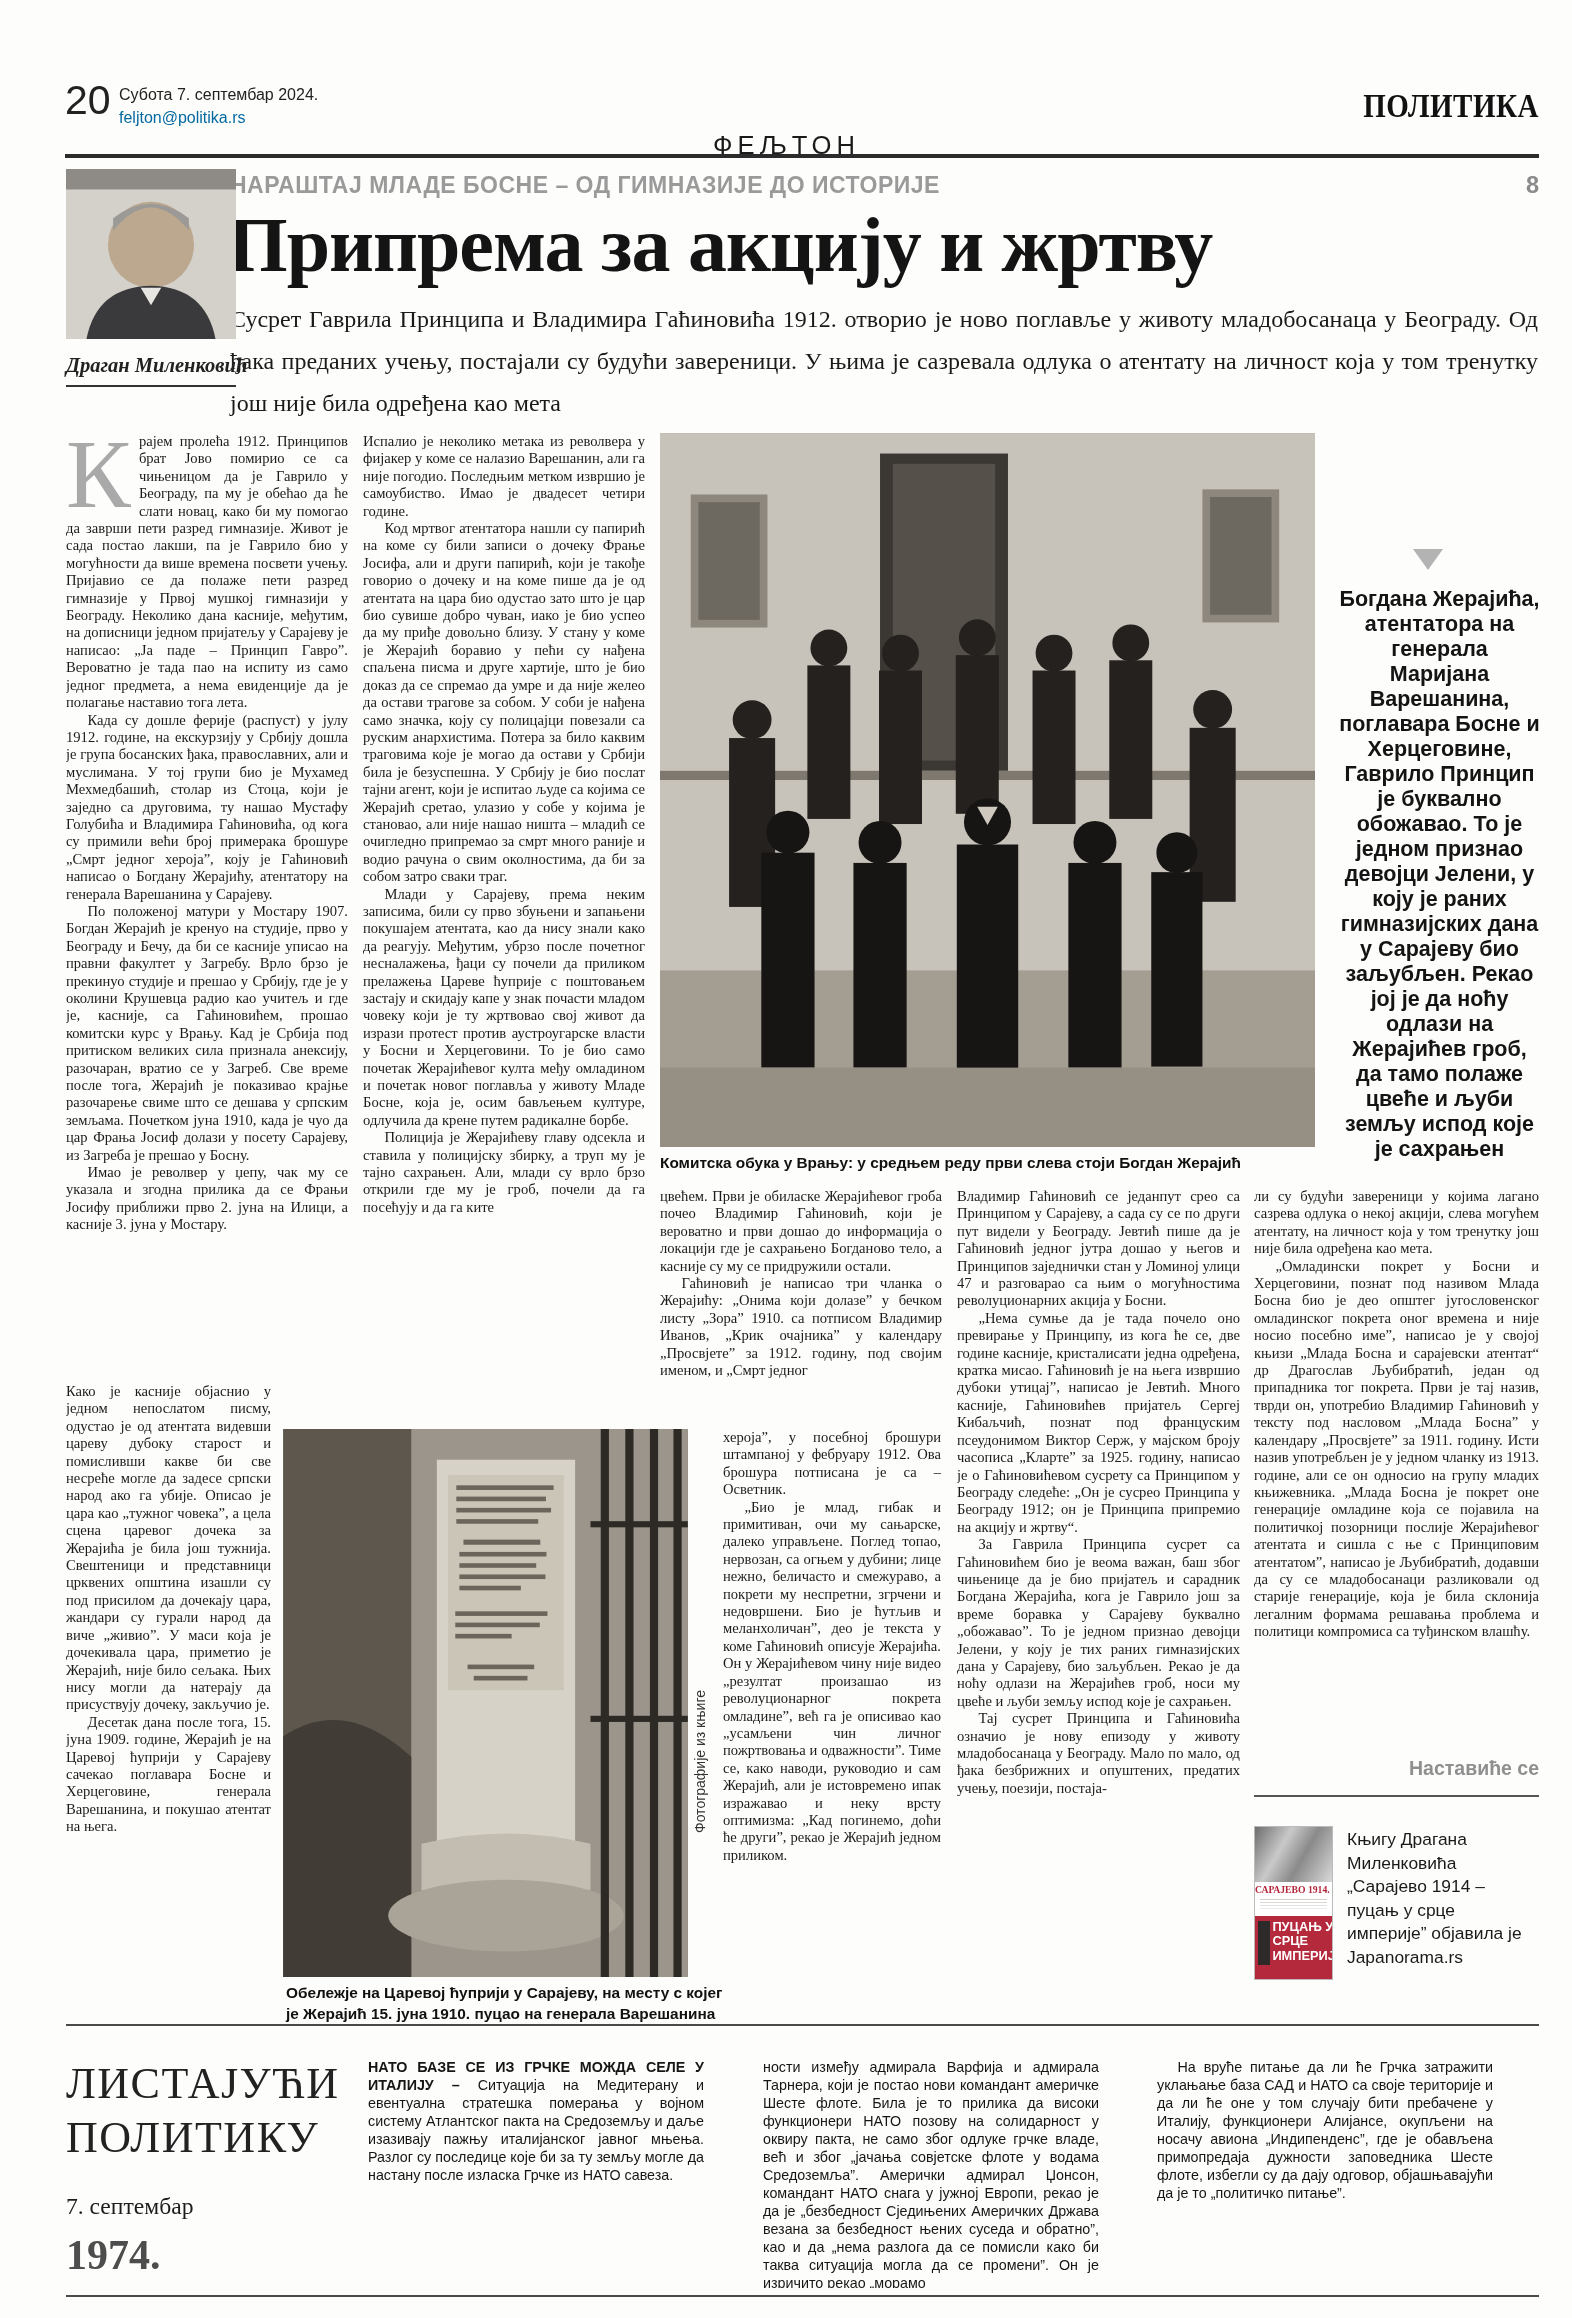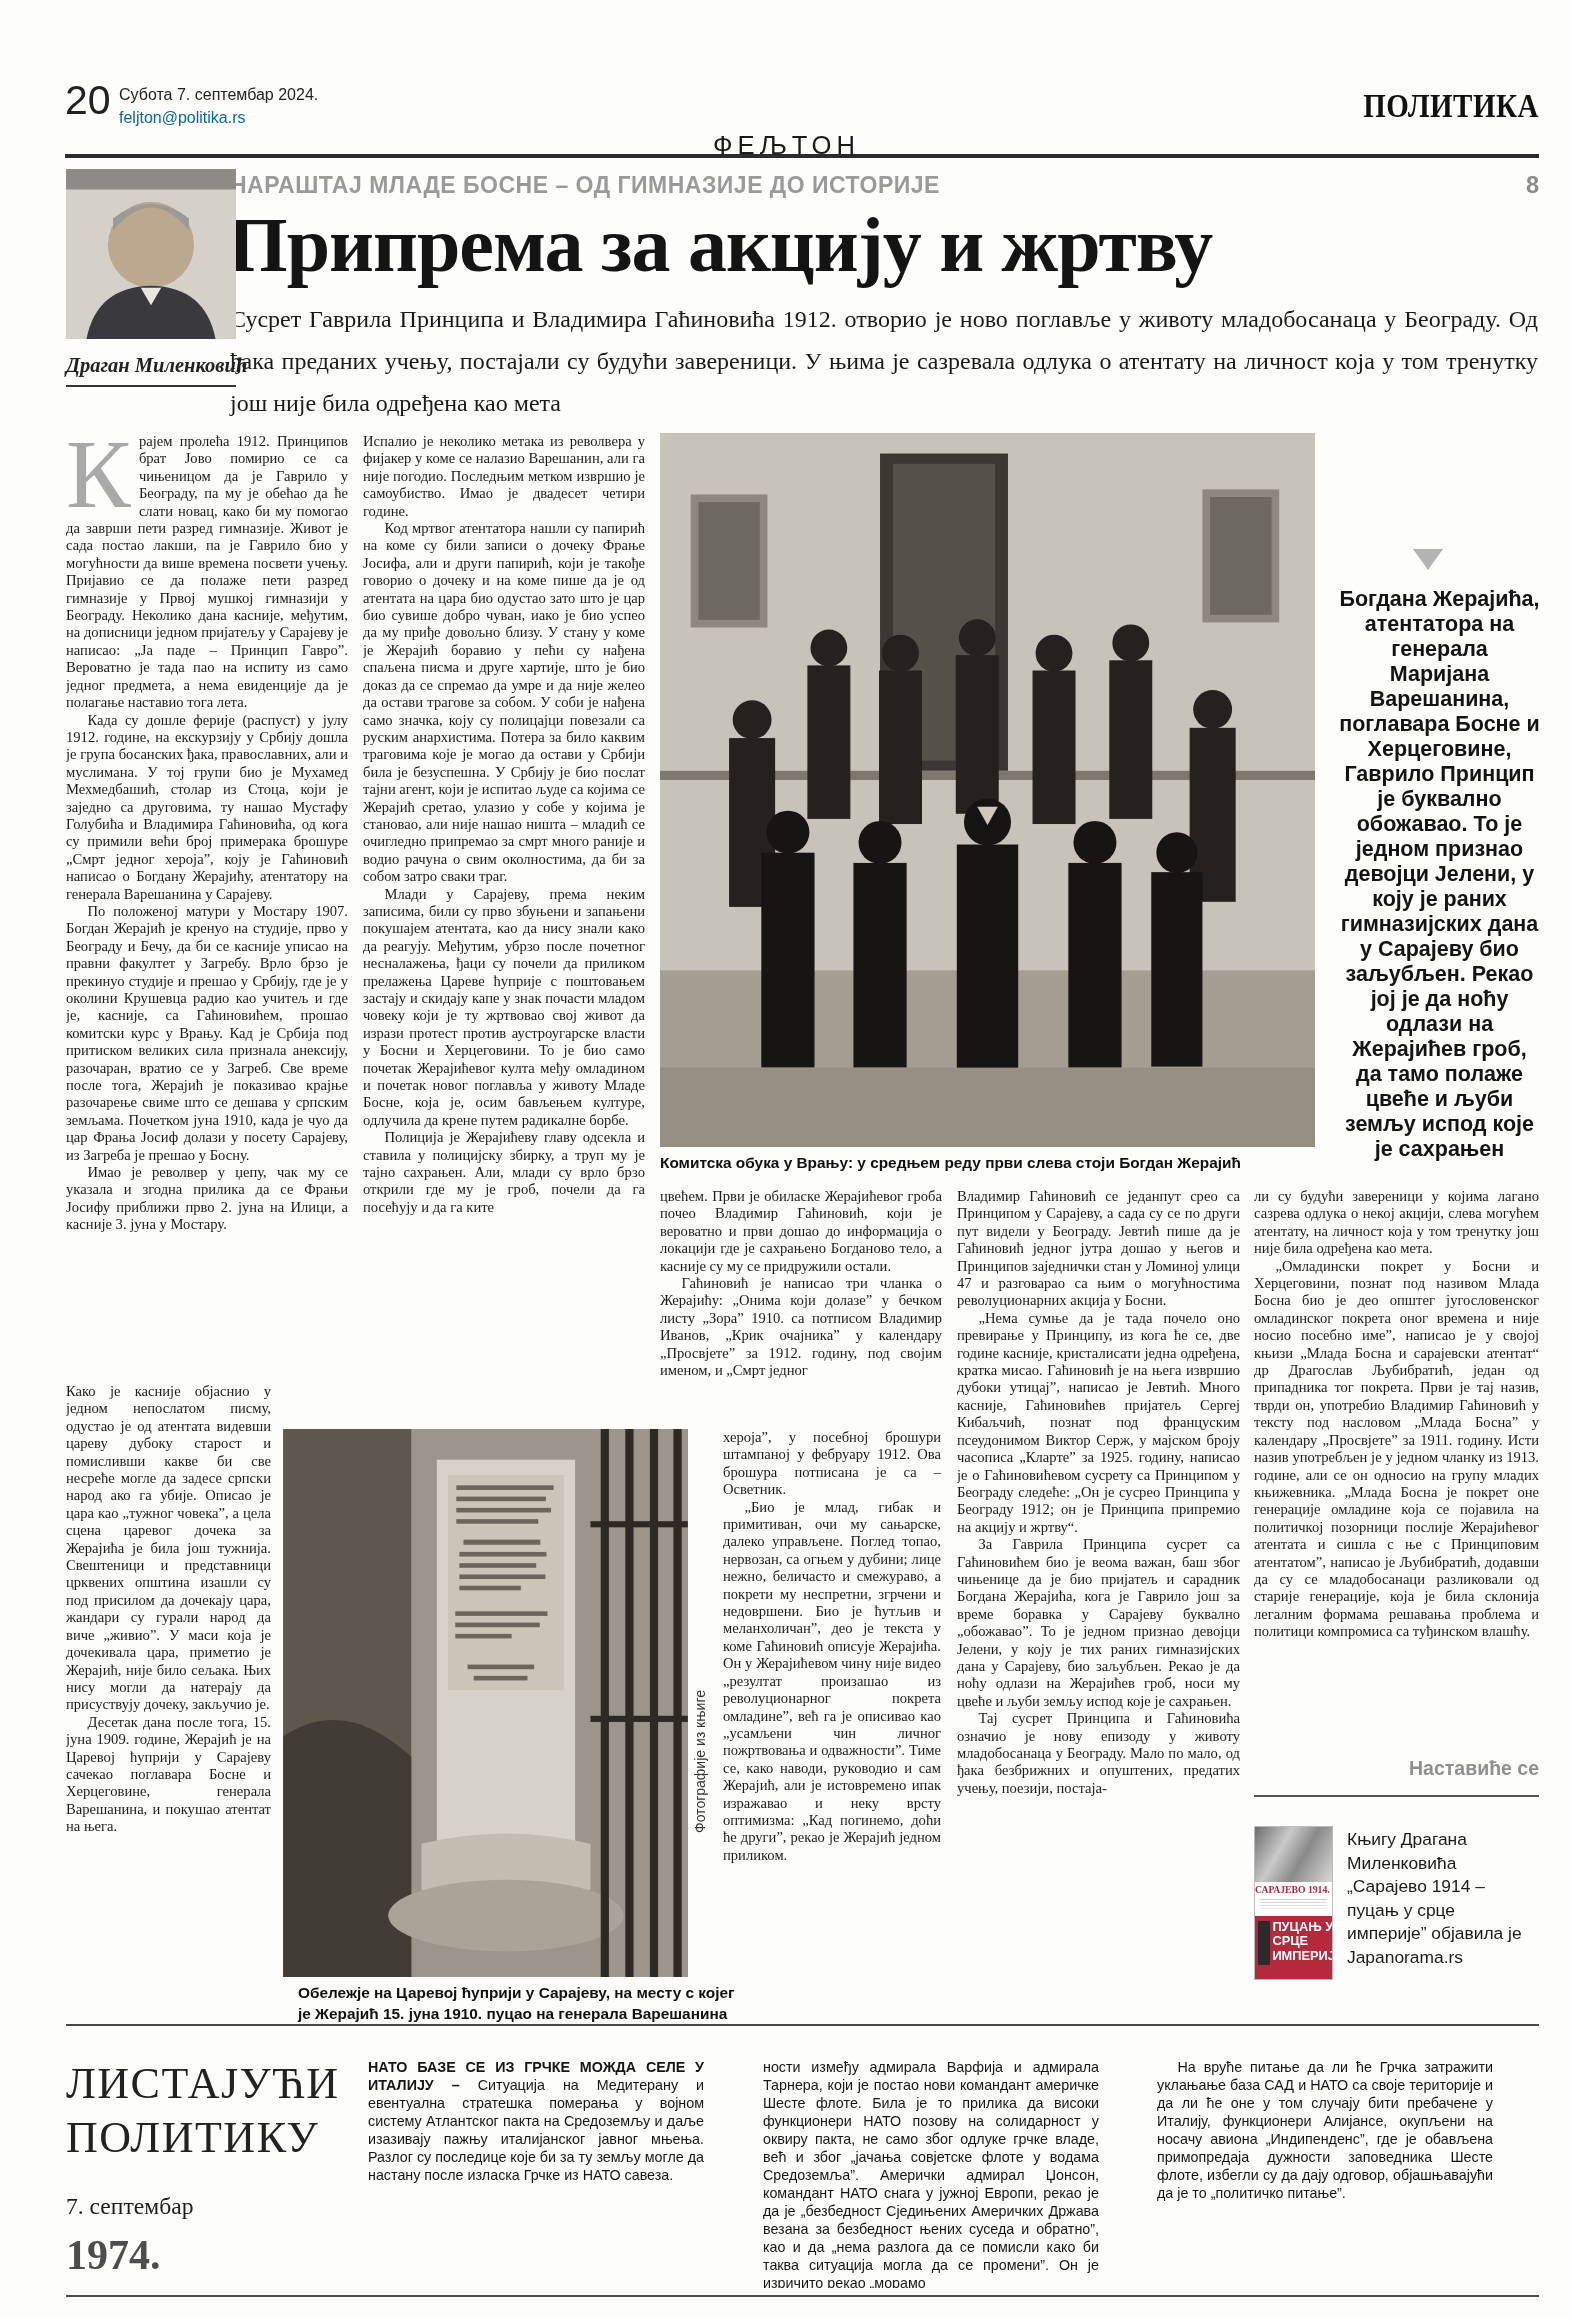--- a/index.html
+++ b/index.html
@@ -40,21 +40,21 @@
   .c3b{left:723px;top:1429px;width:218px;height:589px;}
   .c4 {left:957px;top:1188px;width:283px;height:830px;}
   .c5 {left:1254px;top:1188px;width:285px;height:568px;}
   .dropcap{float:left;font-size:97px;line-height:77px;color:#a9a9a9;margin:3.1px 8.2px 0 0;font-weight:400;}
 
   
   .group-photo{left:660px;top:433px;width:655px;height:714px;background:#9a948c;overflow:hidden;}
   .photo-cap{font-family:"Liberation Sans",sans-serif;font-weight:700;font-size:15.4px;line-height:20.5px;color:#111;}
   .cap-main{left:660px;top:1153px;width:871px;}
   .monument-photo{left:283px;top:1429px;width:405px;height:548px;background:#8f8a81;overflow:hidden;}
-  .cap-monument{left:298px;top:1983px;width:440px;}
+  .cap-monument{left:286px;top:1983px;width:440px;}
   .photo-credit{left:692px;top:1833px;width:246px;transform:rotate(-90deg);transform-origin:0 0;
                 font-family:"Liberation Sans",sans-serif;font-size:14px;color:#333;}
 
   
   .pq-tri{left:1413px;top:549px;width:0;height:0;border-left:15.4px solid transparent;
           border-right:15.4px solid transparent;border-top:21.5px solid #b3b3b3;}
   .pullquote{left:1339px;top:587px;width:201px;font-family:"Liberation Sans",sans-serif;font-weight:700;
              font-size:21.5px;line-height:25px;text-align:center;color:#141414;}
 
   

